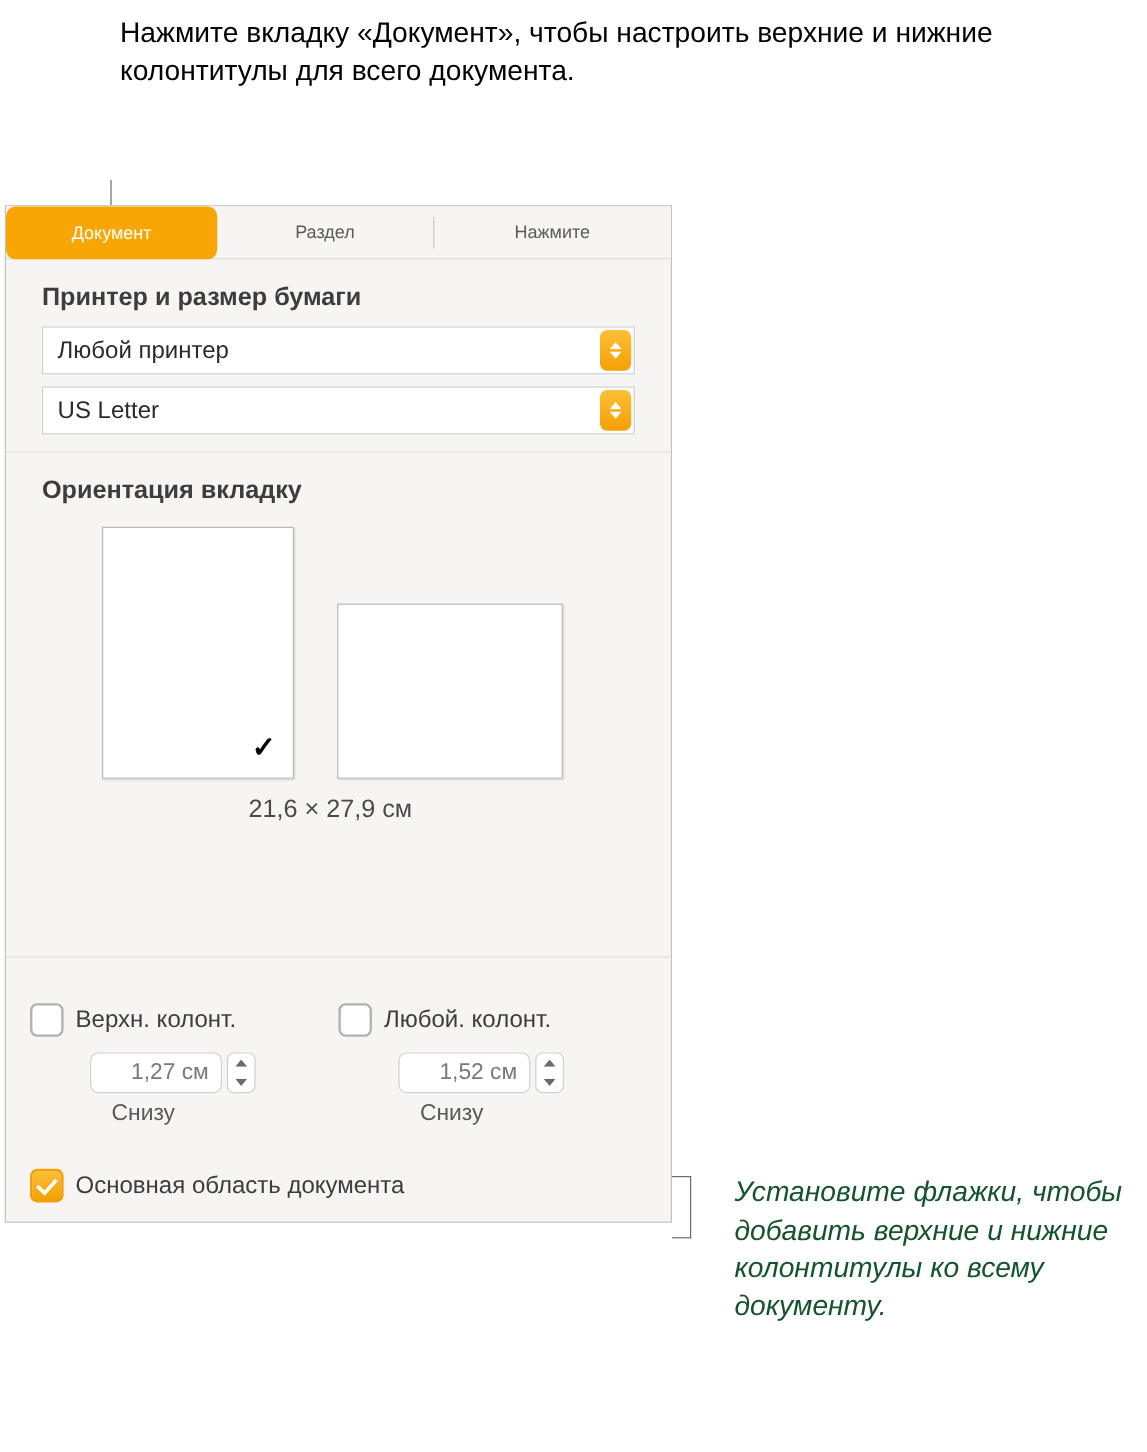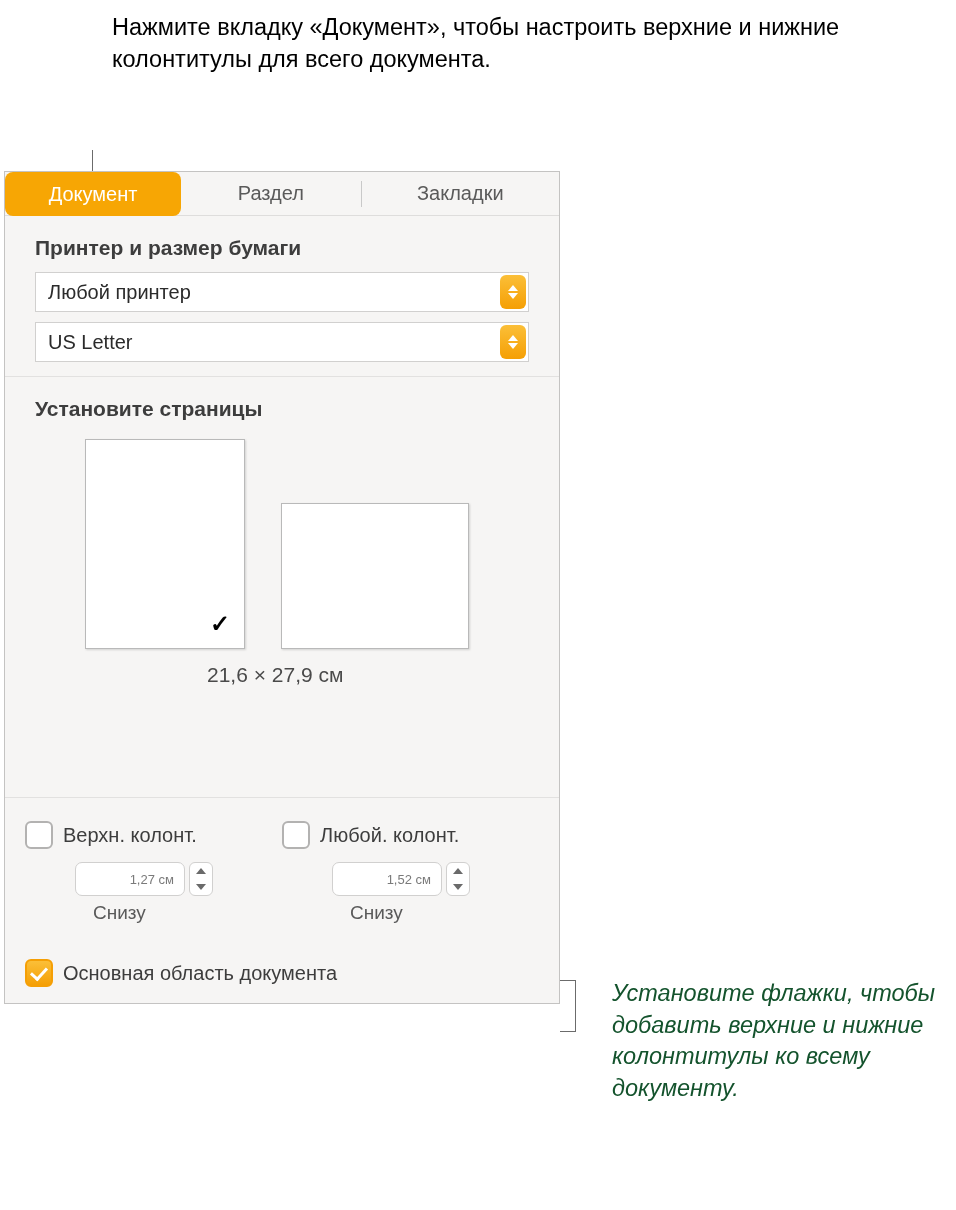--- a/index.html
+++ b/index.html
@@ -8,21 +8,21 @@
     width: 956px;
     height: 1210px;
     font-family: -apple-system, "Helvetica Neue", Helvetica, Arial, sans-serif;
     background: #ffffff;
     position: relative;
     color: #000;
   }
   
   .callout-top {
     position: absolute;
-    left: 112px;
+    left: 100px;
     top: 12px;
     font-size: 23.5px;
     line-height: 1.35;
     color: #000;
   }
   .callout-top-line {
     position: absolute;
     left: 92px;
     top: 150px;
     width: 1px;
@@ -61,21 +61,21 @@
     display: flex;
     height: 44px;
     align-items: stretch;
     border-bottom: 1px solid #dedddc;
     background: #f6f5f4;
   }
   .tab {
     display: flex;
     align-items: center;
     justify-content: center;
-    font-size: 20px;
+    font-size: 15px;
     color: #5a5a5a;
     cursor: default;
   }
   .tab.active {
     background: #f7a604;
     color: #fff;
     border-radius: 8px;
     padding: 0 18px;
     margin: 0;
     height: 44px;
@@ -156,21 +156,21 @@
     margin-top: 14px;
     margin-left: 172px;
     font-size: 21px;
     color: #4a4a4a;
   }
 
   
   .spacer { height: 110px; }
 
   
-  .hf-section { padding: 20px 20px 16px 20px; border-top: 1px solid #e2e1e0; }
+  .hf-section { padding: 35px 20px 16px 20px; border-top: 1px solid #e2e1e0; }
   .hf-row { display: flex; gap: 0px; }
   .hf-col { width: 50%; display: flex; flex-direction: column; }
   .hf-check-row { display: flex; align-items: center; gap: 10px; height: 34px; }
   .checkbox {
     width: 28px; height: 28px;
     border: 2px solid #b3b2b1;
     border-radius: 6px;
     background: #fff;
     flex-shrink: 0;
     display: flex; align-items: center; justify-content: center;
@@ -190,21 +190,21 @@
   .chk-label { font-size: 20px; color: #3d3d3d; white-space: nowrap; }
 
   .stepper-row { display: flex; align-items: center; gap: 4px; margin: 10px 0 2px 50px; }
   .stepper-val {
     width: 110px; height: 34px;
     border: 1px solid #d1d0cf;
     background: #fff;
     border-radius: 7px;
     text-align: right;
     padding-right: 10px;
-    font-size: 13px;
+    font-size: 19px;
     color: #7a7a7a;
     display: flex; align-items: center; justify-content: flex-end;
   }
   .stepper-btns {
     width: 24px; height: 34px;
     border: 1px solid #d1d0cf;
     border-radius: 6px;
     background: #fff;
     display: flex; flex-direction: column;
   }
@@ -234,21 +234,21 @@
 
   <div class="tabs">
     <div class="tab active tab-document">
       <span>Документ</span>
     </div>
     <div class="tab tab-razdel">
       <span>Раздел</span>
     </div>
     <div class="tab-sep"></div>
     <div class="tab tab-bookmark">
-      <span>Закладки</span>
+      <span>Нажмите</span>
     </div>
   </div>
 
   <div class="section">
     <div class="section-header">Принтер и размер бумаги</div>
     <div class="dropdown">
       <span>Любой принтер</span>
       <div class="dd-button">
         <svg width="10" height="6" viewBox="0 0 10 6">
             <polygon points="5,0 10,6 0,6" fill="#fff"></polygon>
@@ -265,21 +265,21 @@
             <polygon points="5,0 10,6 0,6" fill="#fff"></polygon>
           </svg>
         <svg width="10" height="6" viewBox="0 0 10 6">
             <polygon points="0,0 10,0 5,6" fill="#fff"></polygon>
           </svg>
       </div>
     </div>
   </div>
 
   <div class="section" style="padding-bottom:0;border-top:1px solid #e2e1e0">
-    <div class="section-header2">Установите страницы</div>
+    <div class="section-header2">Ориентация вкладку</div>
     <div class="orient-row">
       <div class="orient-portrait">
         <span class="orient-check">✓</span>
       </div>
       <div class="orient-landscape"></div>
     </div>
     <div class="orient-size-label">21,6 × 27,9 см</div>
     <div class="spacer"></div>
   </div>
 

